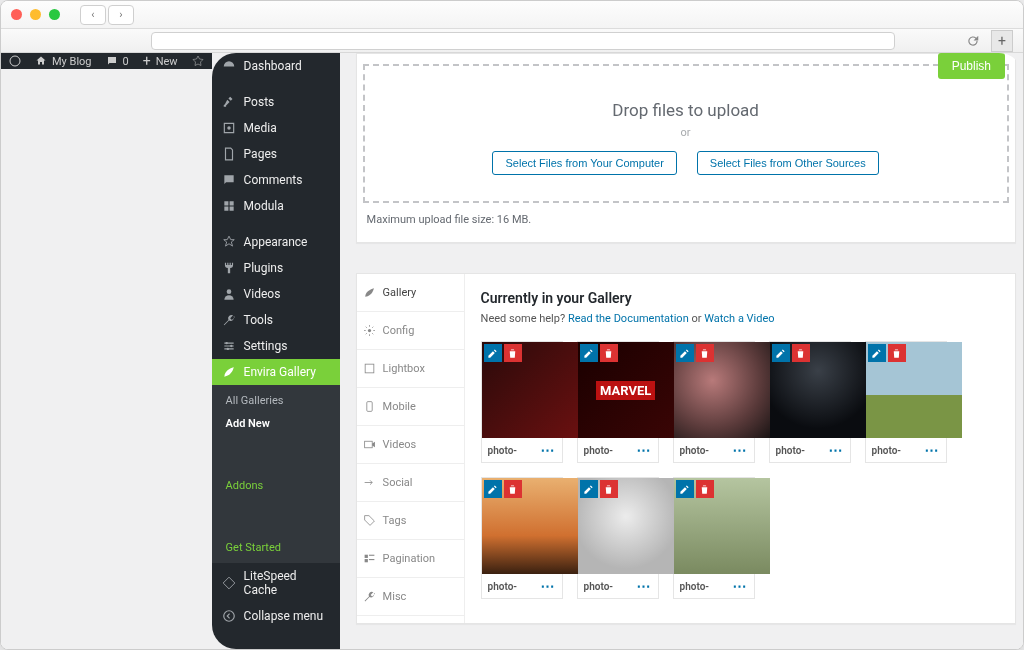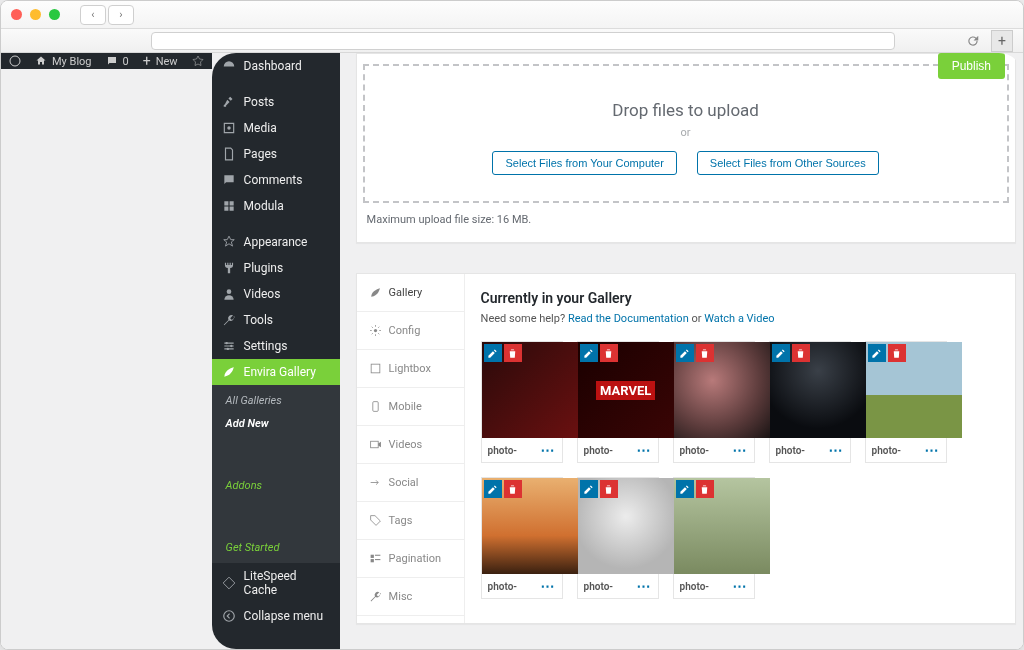--- a/index.html
+++ b/index.html
@@ -26,41 +26,41 @@
   .body { flex: 1; display: flex; overflow: hidden; border-radius: 24px; }
 
   .sidebar { width: 128px; background: #23282d; color: #fff; font-size: 12px; display: flex; flex-direction: column; overflow-y: auto; }
   .sidebar .mi { display: flex; align-items: center; gap: 8px; padding: 6px 10px; color: #eee; cursor: pointer; }
   .sidebar .mi svg { width: 14px; height: 14px; fill: #a0a5aa; flex-shrink: 0; }
   .sidebar .sep { height: 10px; }
   .sidebar .mi.active { background: #7ad03a; color: #fff; position: relative; }
   .sidebar .mi.active::after { content: ""; position: absolute; right: -6px; top: 50%; transform: translateY(-50%); border: 6px solid transparent; border-right-color: #f0f0f1; }
   .sidebar .mi.active svg { fill: #fff; }
   .subitems { background: #32373c; padding: 4px 0; }
-  .subitems .si { padding: 5px 10px 5px 14px; font-size: 11px; color: #b4b9be; cursor: pointer; font-style: italic; }
+  .subitems .si { padding: 5px 10px 5px 14px; font-size: 11px; color: #b4b9be; cursor: pointer; }
   .subitems .si.bold { color: #fff; font-weight: 600; }
   .subitems .si.green { color: #7ad03a; margin-top: 39px; }
 
   .main { flex: 1; overflow-y: auto; padding: 0 16px 30px; position: relative; }
 
   .publish { position: absolute; right: 18px; top: 0; width: 178px; }
   .publish-btn { background: #7ad03a; color: #fff; border: none; border-radius: 3px; padding: 6px 14px; font-size: 12px; float: right; }
 
   .panel { background: #fff; border: 1px solid #e5e5e5; box-shadow: 0 1px 1px rgba(0,0,0,.04); width: 660px; margin: 0; }
   .p1 { padding: 10px 6px; }
   .drop { border: 2px dashed #c3c4c7; padding: 34px 0 26px; text-align: center; }
   .drop h3 { color: #646970; font-weight: 400; font-size: 17px; }
   .drop .or { color: #a7aaad; font-size: 11px; margin: 6px 0 12px; }
   .btns { display: flex; justify-content: center; gap: 20px; }
   .bluebtn { background: #fff; border: 1px solid #0073aa; color: #0073aa; padding: 5px 12px; font-size: 11px; border-radius: 3px; cursor: pointer; }
   .max { color: #646970; font-size: 11px; padding: 10px 4px 6px; }
 
   .gpanel { margin-top: 30px; display: flex; overflow: hidden; }
   .tabs { width: 108px; border-right: 1px solid #eee; }
-  .tab { display: flex; align-items: center; gap: 7px; padding: 12px 12px; font-size: 11px; color: #888; border-bottom: 1px solid #eee; cursor: pointer; }
+  .tab { display: flex; align-items: center; gap: 7px; padding: 12px 6px; font-size: 11px; color: #888; border-bottom: 1px solid #eee; cursor: pointer; }
   .tab svg { width: 13px; height: 13px; fill: #888; }
   .tab.active { background: #fff; color: #444; }
   .gcontent { flex: 1; padding: 16px 16px 24px; }
   .gtitle { font-weight: 600; font-size: 14px; margin-bottom: 6px; color: #23282d; }
   .ghelp { font-size: 11px; color: #555; margin-bottom: 16px; }
   .ghelp a { color: #0073aa; text-decoration: none; }
 
   .gallery { display: flex; flex-wrap: wrap; gap: 14px; }
   .thumb { width: 82px; border: 1px solid #e5e5e5; background: #fff; }
   .img { width: 96px; height: 96px; position: relative; background: #333; background-size: cover; background-position: center; }

